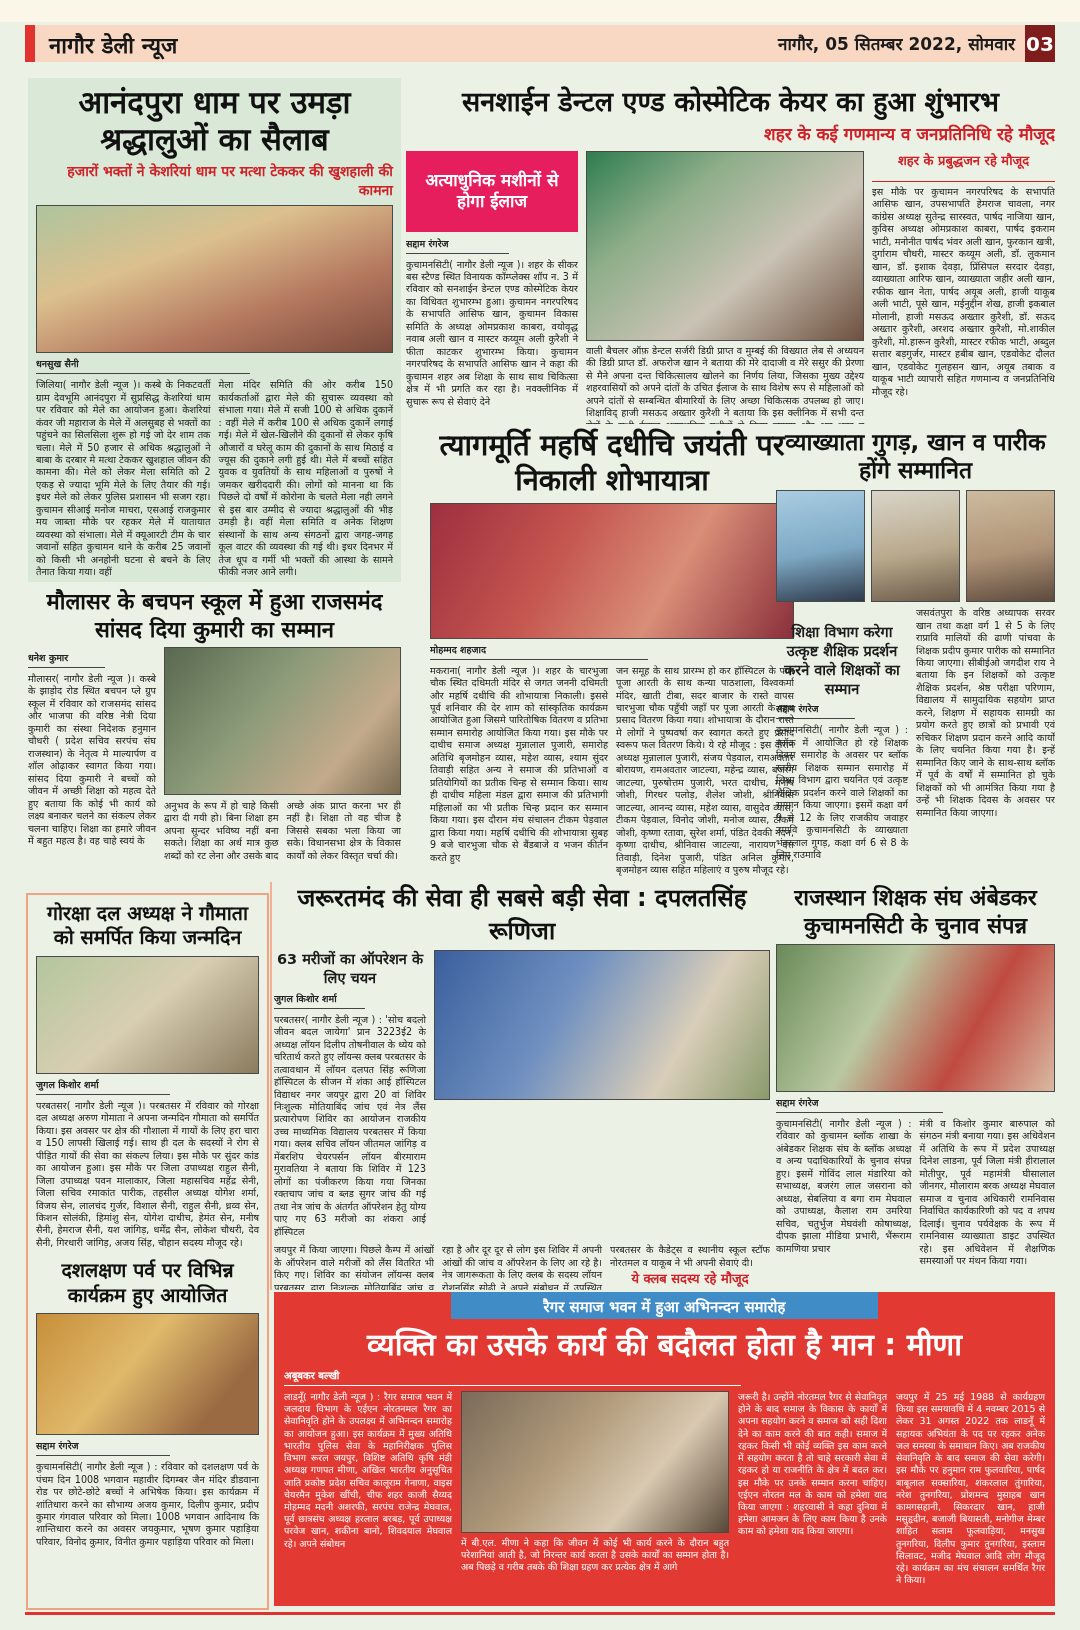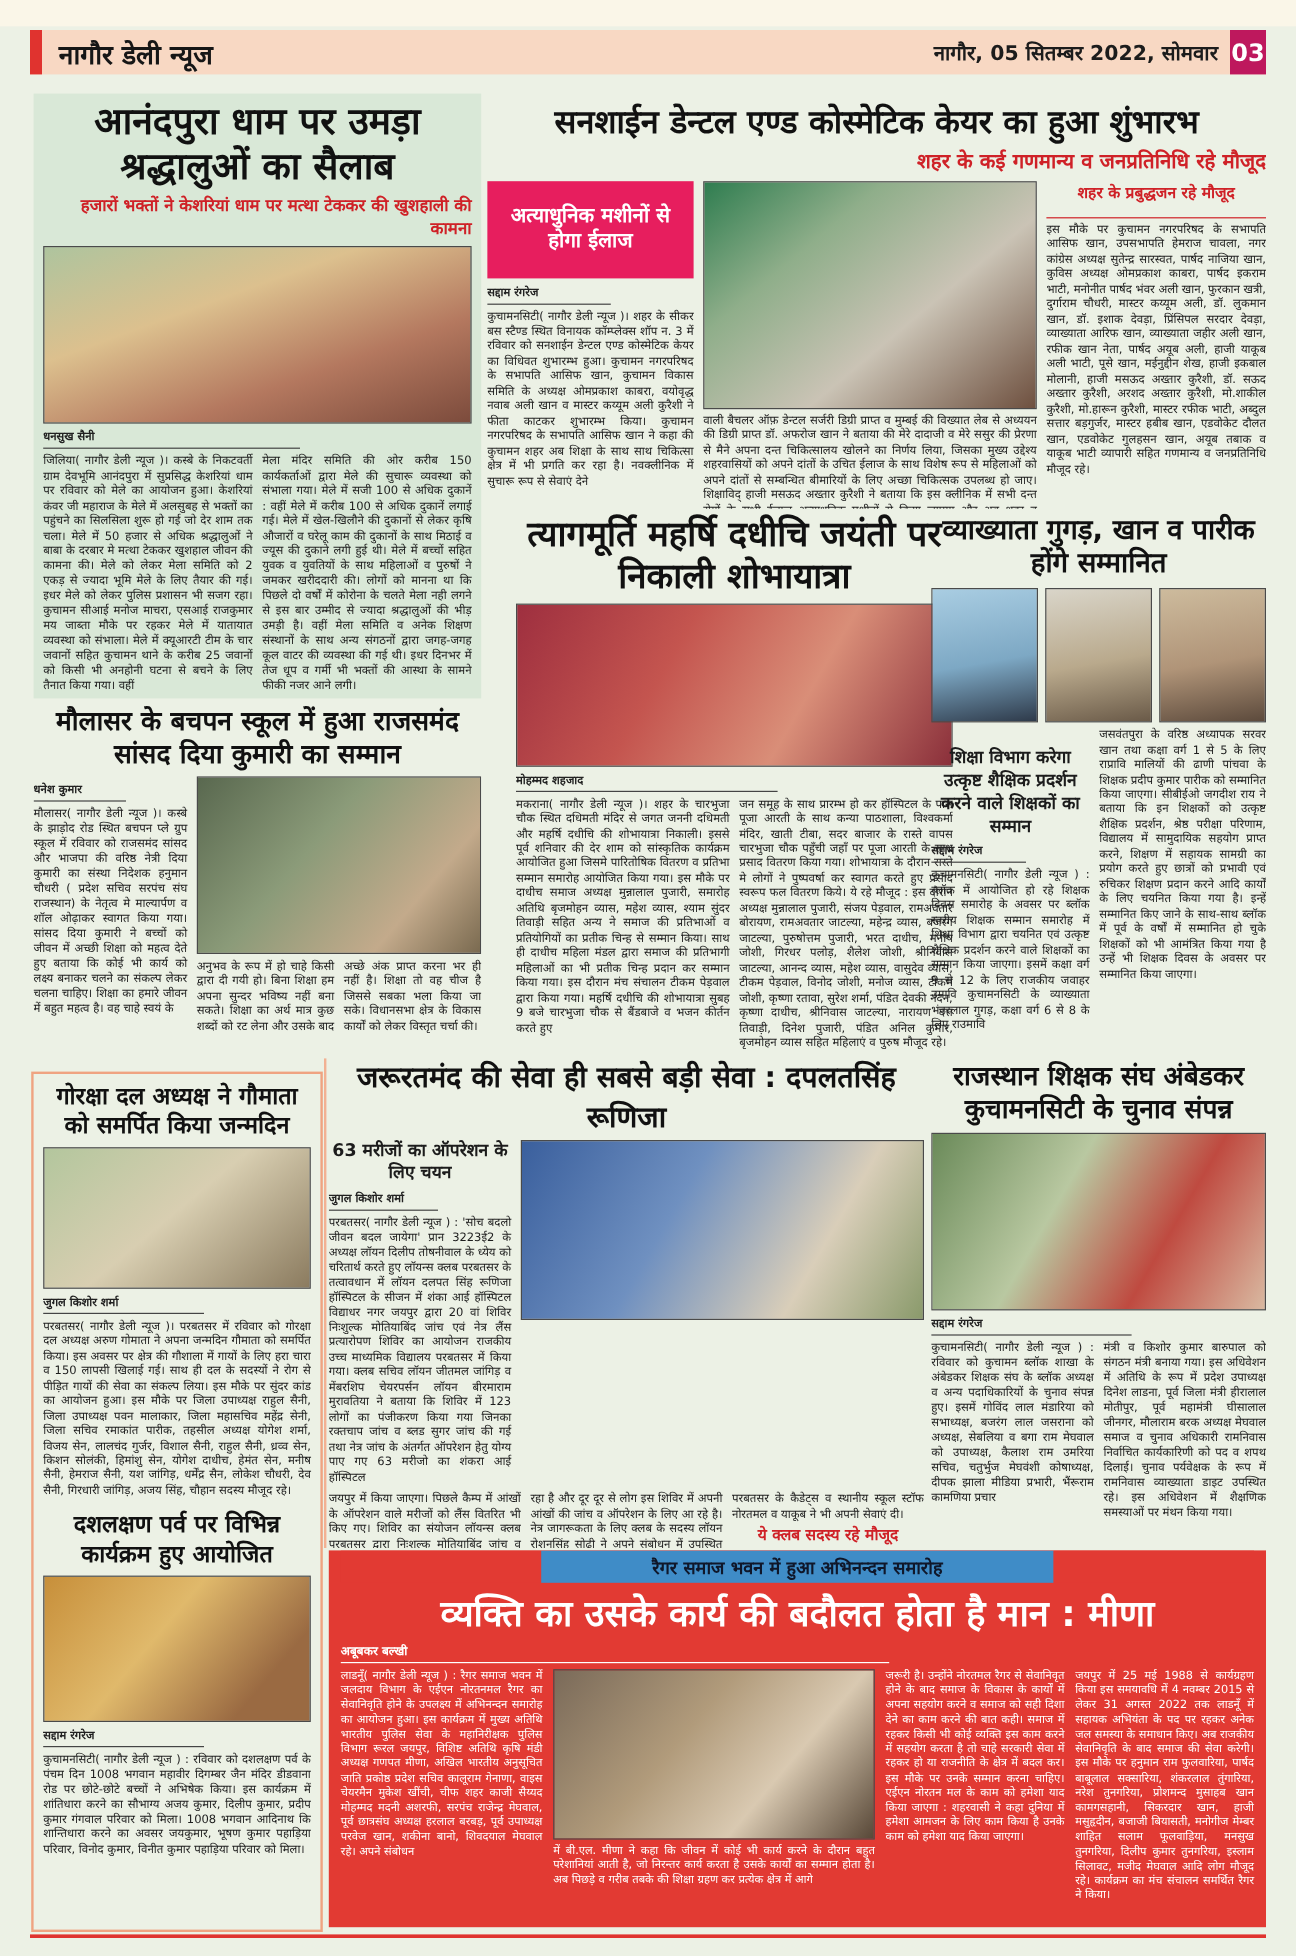--- a/index.html
+++ b/index.html
@@ -5,21 +5,21 @@
   * { margin:0; padding:0; box-sizing:border-box; }
   body { background:#f7f3e3; font-family:"DejaVu Sans","Liberation Sans",sans-serif; color:#1c1c1c; }
   .page { position:relative; width:1080px; height:1630px; background:#ecf1e5; overflow:hidden; margin:0 auto; }
   .topband { position:absolute; top:0; left:0; width:1080px; height:22px; background:#faf6e8; }
 
   
   .masthead { position:absolute; left:25px; top:25px; width:1030px; height:37px; background:#f8d8c3; display:flex; align-items:center; }
   .mast-accent { width:10px; height:37px; background:#e0332f; }
   .brand { font-size:22px; font-weight:700; color:#161616; padding-left:14px; flex:0 0 auto; }
   .mast-date { flex:1; text-align:right; font-size:17px; font-weight:700; padding-right:10px; }
-  .pageno { width:30px; height:37px; background:#be185d; color:#fff; font-size:20px; font-weight:700; display:flex; align-items:center; justify-content:center; }
+  .pageno { width:30px; height:37px; background:#7f1d1d; color:#fff; font-size:20px; font-weight:700; display:flex; align-items:center; justify-content:center; }
 
   .art { position:absolute; overflow:hidden; }
   h1 { font-weight:700; text-align:center; color:#111; }
   .red-sub { color:#cf2127; font-weight:700; text-align:right; }
   .byline { font-size:9.5px; font-weight:700; color:#222; border-bottom:1px solid #444; padding-bottom:3px; margin:4px 0 5px 0; width:60%; }
   .cols { display:flex; gap:8px; }
   .cols p, p.body { font-size:9.6px; line-height:1.3; text-align:justify; color:#1d1d1d; }
   .cols p { flex:1; }
   .photo { border:1px solid #4a4a4a; }
   .minihead { color:#cf2127; font-weight:700; text-align:center; font-size:13px; border-bottom:1px solid #cf2127; padding-bottom:12px; margin-bottom:4px; }
@@ -91,21 +91,21 @@
   
   .union { left:776px; top:884px; width:279px; height:406px; }
   .union h1 { font-size:22px; line-height:1.25; }
   .union-photo { width:100%; height:148px; margin-top:5px; background:linear-gradient(120deg,#6a8a59,#b9c8a1 38%,#bf4a40 68%,#d9b9a1); }
   .union-cols { display:flex; gap:8px; margin-top:3px; }
   .union-cols p { flex:1; }
 
   
   .regar { left:274px; top:1292px; width:781px; height:314px; background:#e23a33; padding:0 10px 8px 10px; color:#fff; }
   .strip-row { display:flex; height:27px; }
-  .strip-blue { width:56%; background:#3f8cc7; color:#0f172a; font-size:15px; font-weight:700; display:flex; align-items:center; justify-content:center; }
+  .strip-blue { width:56%; background:#3f8cc7; color:#ffffff; font-size:15px; font-weight:700; display:flex; align-items:center; justify-content:center; }
   .strip-red { flex:1; background:#e23a33; }
   .regar h1 { color:#fff; font-size:30px; margin-top:4px; }
   .regar .byline { color:#fff; border-color:#fff; font-size:10px; }
   .regar-cols { display:flex; gap:9px; margin-top:2px; }
   .regar-cols p { font-size:9.4px; line-height:1.3; text-align:justify; color:#fff; }
   .r-c1 { width:168px; flex:0 0 auto; }
   .r-mid { width:268px; flex:0 0 auto; }
   .regar-photo { width:100%; height:142px; background:linear-gradient(130deg,#7a6a59,#b19b7b 40%,#d9c9b1 68%,#584838); }
   .r-mid p { margin-top:4px; }
   .r-c3, .r-c4 { flex:1; }

